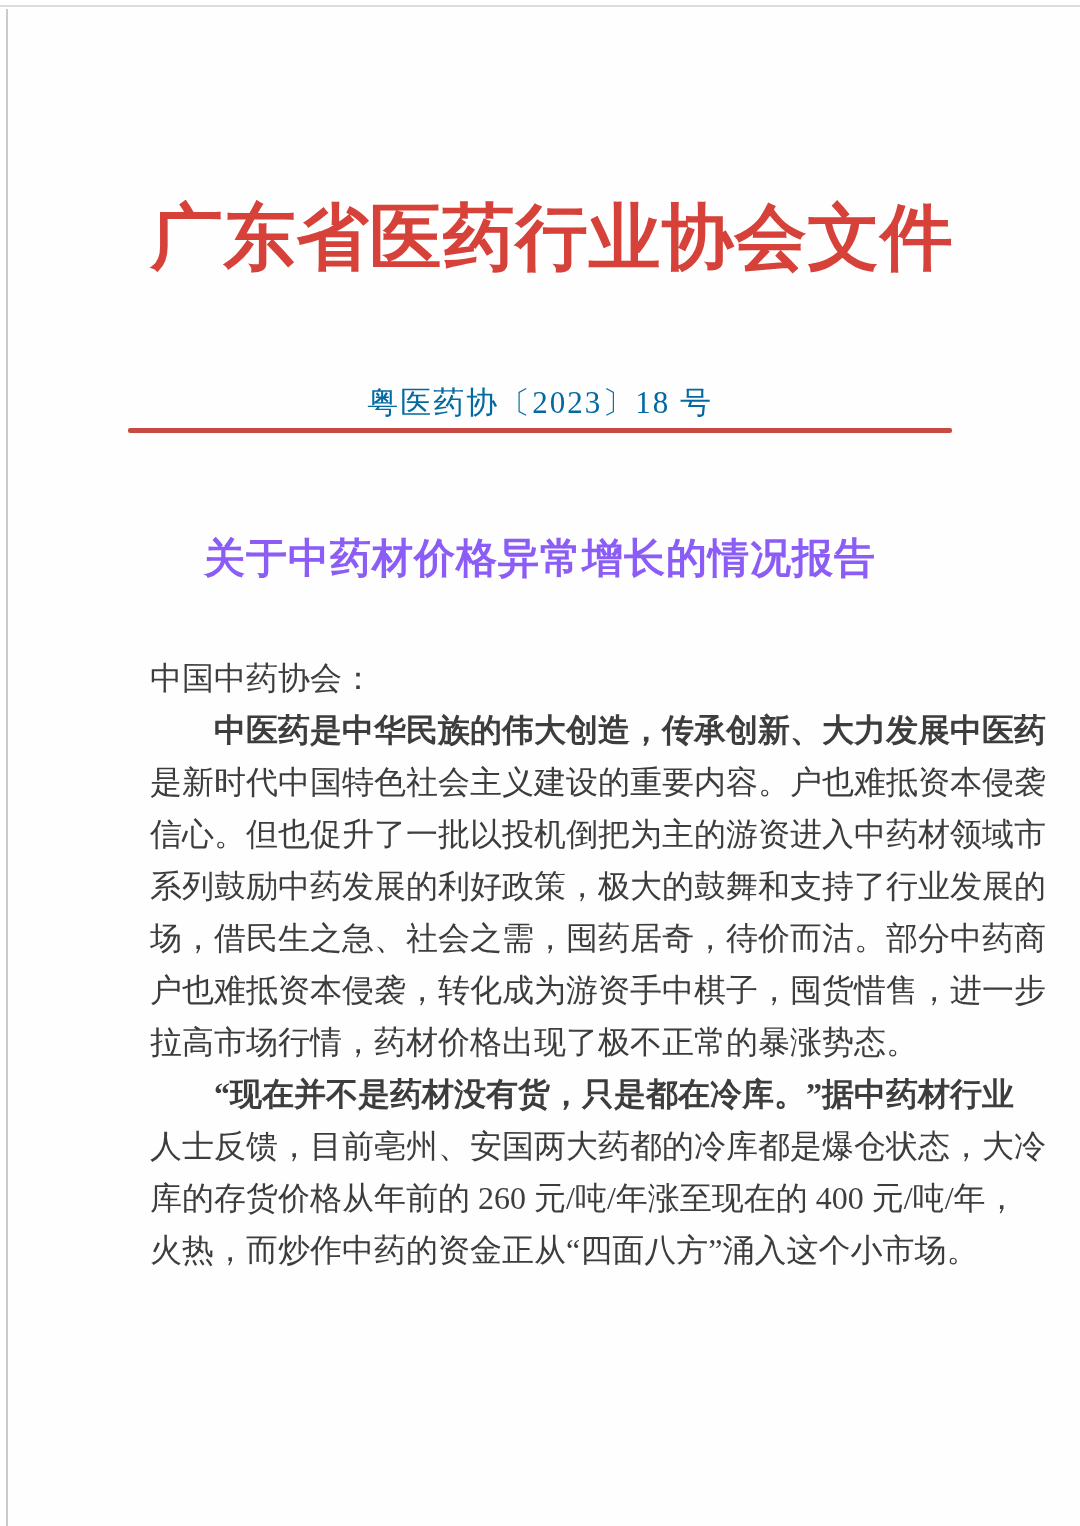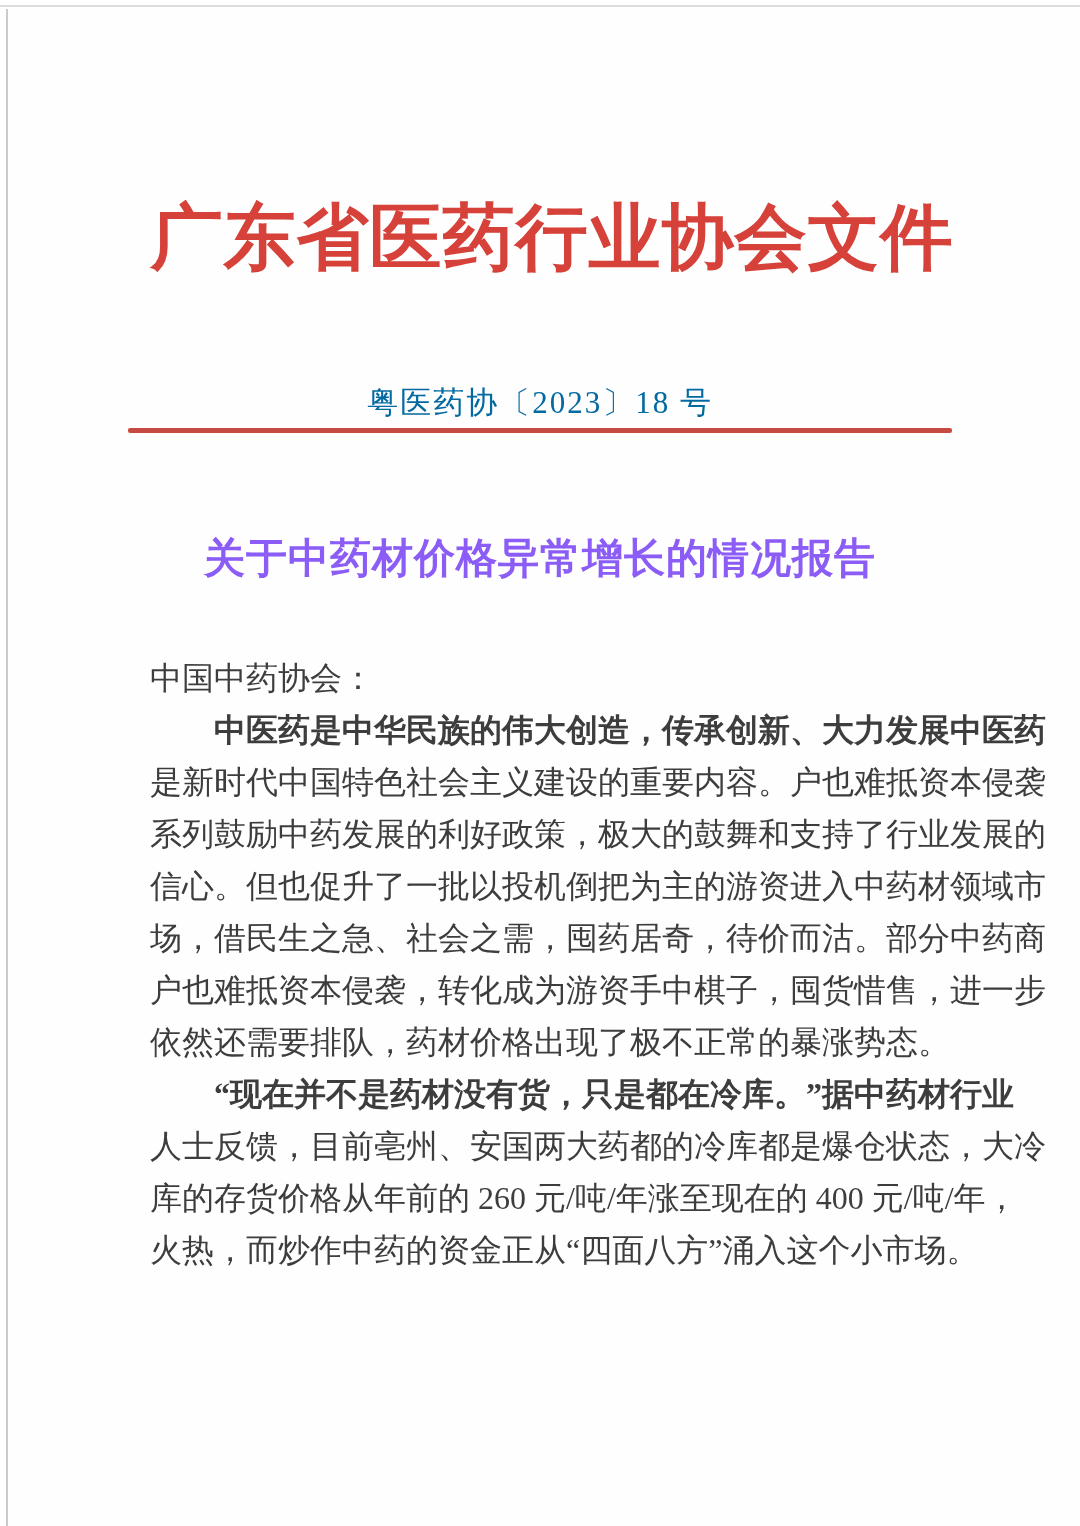--- a/index.html
+++ b/index.html
@@ -124,25 +124,25 @@
 
   <div class="report-title">关于中药材价格异常增长的情况报告</div>
 
 
   <div class="body-text">
     <div class="line short">中国中药协会：</div>
 
     <div>
       <div class="line indent">中医药是中华民族的伟大创造，传承创新、大力发展中医药</div>
       <div class="line">是新时代中国特色社会主义建设的重要内容。户也难抵资本侵袭</div>
+      <div class="line">信心。但也促升了一批以投机倒把为主的游资进入中药材领域市</div>
       <div class="line">系列鼓励中药发展的利好政策，极大的鼓舞和支持了行业发展的</div>
-      <div class="line">信心。但也促升了一批以投机倒把为主的游资进入中药材领域市</div>
       <div class="line">场，借民生之急、社会之需，囤药居奇，待价而沽。部分中药商</div>
       <div class="line">户也难抵资本侵袭，转化成为游资手中棋子，囤货惜售，进一步</div>
-      <div class="line short">依然还需要排队，药材价格出现了极不正常的暴涨势态。</div>
+      <div class="line short">拉高市场行情，药材价格出现了极不正常的暴涨势态。</div>
     </div>
 
     <div>
       <div class="line indent">“现在并不是药材没有货，只是都在冷库。”据中药材行业</div>
       <div class="line">人士反馈，目前亳州、安国两大药都的冷库都是爆仓状态，大冷</div>
       <div class="line">库的存货价格从年前的 260 元/吨/年涨至现在的 400 元/吨/年，</div>
       <div class="line short">火热，而炒作中药的资金正从“四面八方”涌入这个小市场。</div>
     </div>
   </div>
 </div>

